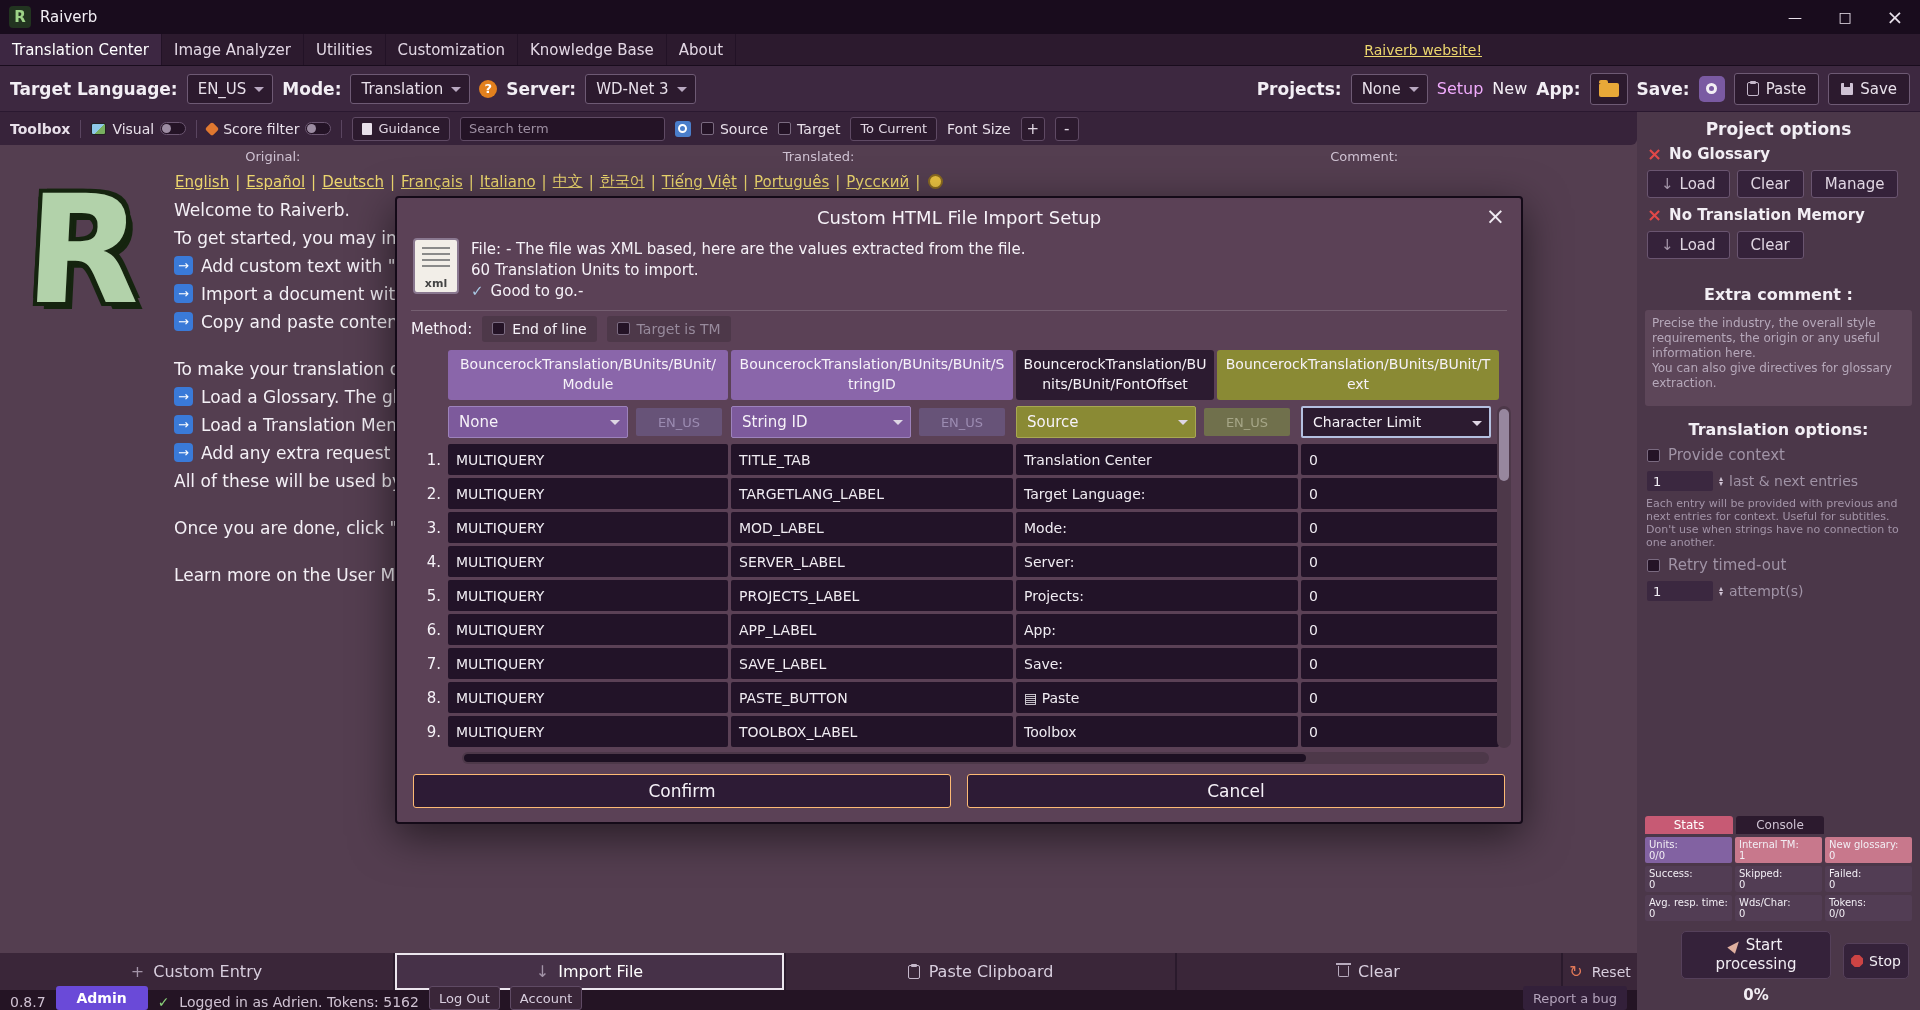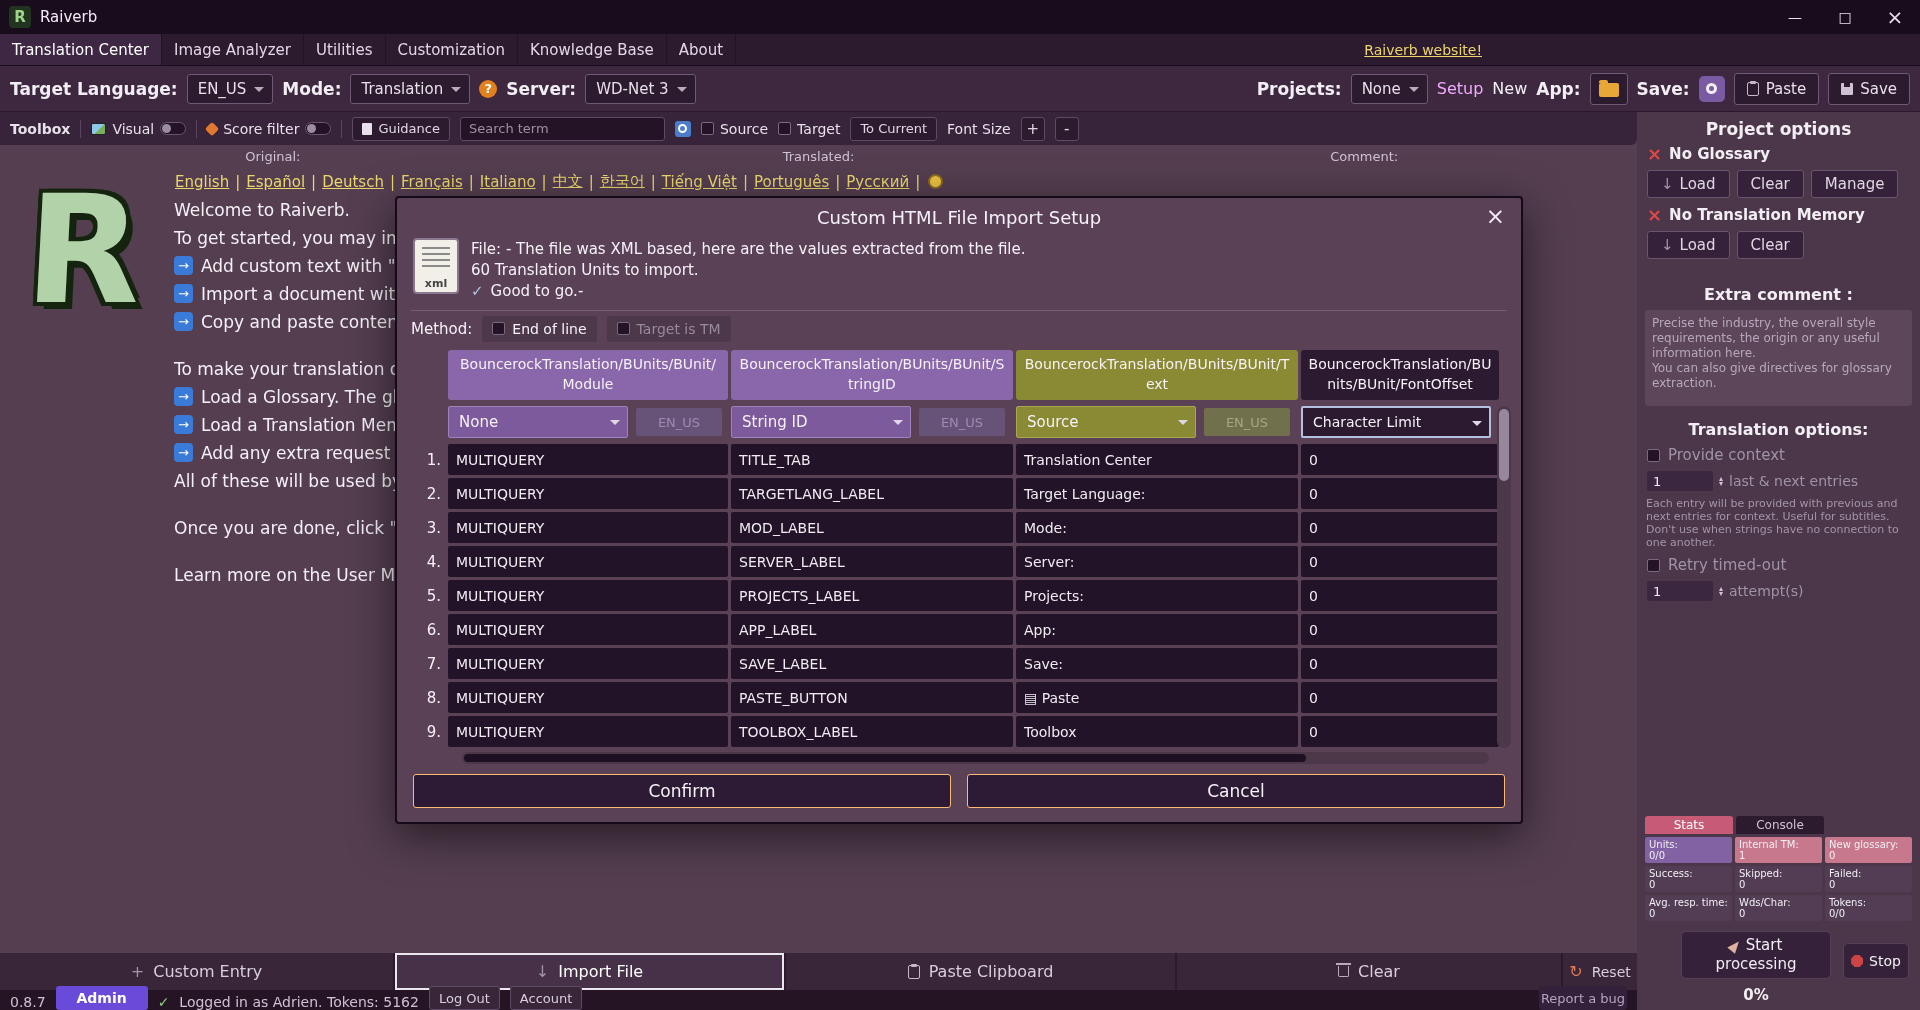--- a/index.html
+++ b/index.html
@@ -106,21 +106,21 @@
 
   
   .status-bar { height:20px; background:#241424; display:flex; align-items:flex-end; gap:10px; padding:0 10px;
     color:#cfc2d2; font-size:14px; flex:0 0 auto; }
   .admin-badge { background:#6a4ad8; color:#fff; font-weight:bold; font-size:14px; border-radius:3px;
     width:92px; height:24px; display:flex; align-items:center; justify-content:center; }
   .green { color:#8ad07a; }
   .sb-btn { height:24px; background:#3a2639; border:1px solid #5f4a64; border-radius:3px; color:#d8cede;
     font-size:13px; display:flex; align-items:center; padding:0 9px; }
   .report-bug { margin-left:auto; background:#33203a; border-radius:3px; color:#b3a3bb; font-size:13px;
-    height:24px; display:flex; align-items:center; padding:0 2px; }
+    height:24px; display:flex; align-items:center; padding:0 10px; }
 
   
   .sidebar { flex:1; background:#4b3749; display:flex; flex-direction:column; color:#f2eef4; min-height:0; }
   .sb-title { text-align:center; font-weight:bold; font-size:17px; padding:7px 0 4px; }
   .sb-status { display:flex; align-items:center; gap:7px; padding:2px 10px; font-weight:bold; font-size:15px; }
   .red-x { color:#e04848; font-weight:bold; font-size:18px; line-height:1; }
   .sb-btnrow { display:flex; gap:7px; padding:5px 0 6px 10px; }
   .side-btn { height:28px; background:#35223a; border:1px solid #6a5570; border-radius:3px; color:#e0d6e2;
     font-size:15px; display:flex; align-items:center; justify-content:center; gap:6px; padding:0 13px; }
   .sb-h2 { text-align:center; font-weight:bold; font-size:16px; margin-top:20px; }
@@ -584,22 +584,22 @@
       </div>
       <div class="chip dim">
         <span class="cb"></span>
         <span>Target is TM</span>
       </div>
     </div>
     <div class="table-zone">
       <div class="thead">
         <div class="th purple w1">BouncerockTranslation/BUnits/BUnit/Module</div>
         <div class="th purple w2">BouncerockTranslation/BUnits/BUnit/StringID</div>
+        <div class="th dark w4">BouncerockTranslation/BUnits/BUnit/FontOffset</div>
         <div class="th olive w3">BouncerockTranslation/BUnits/BUnit/Text</div>
-        <div class="th dark w4">BouncerockTranslation/BUnits/BUnit/FontOffset</div>
       </div>
       <div class="maprow">
         <div class="mapcell w1">
           <div class="mapsel purple">
               <span>None</span>
             </div>
           <div class="langbox purple">EN_US</div>
         </div>
         <div class="mapcell w2">
           <div class="mapsel purple">

